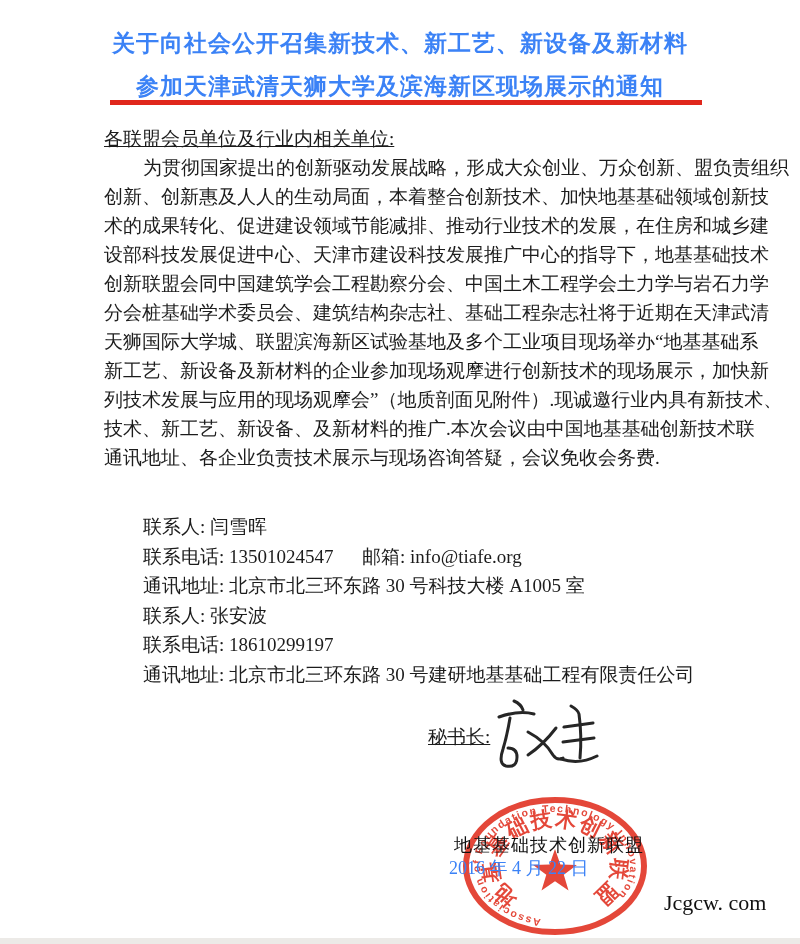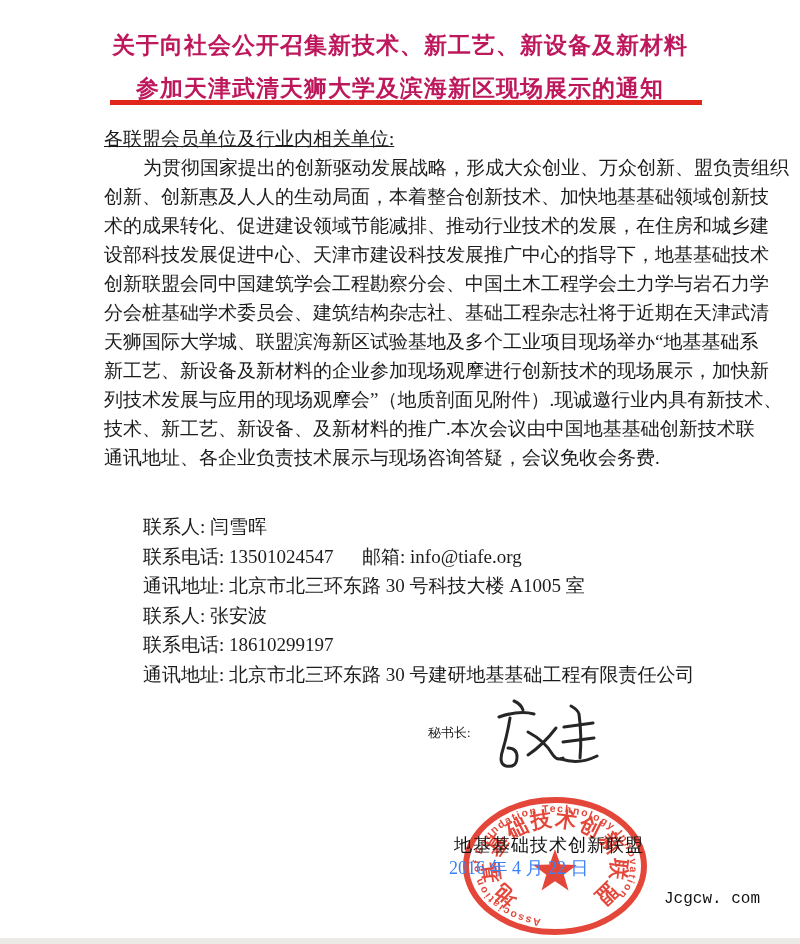--- a/index.html
+++ b/index.html
@@ -5,23 +5,23 @@
   html,body { margin:0; padding:0; background:#ffffff; }
   .page {
     position:relative; width:800px; height:944px; background:#ffffff;
     overflow:hidden; font-family:"Liberation Serif", serif; color:#1c1c1c;
   }
   
   .title-block {
     position:absolute; top:24px; left:0; width:800px; text-align:center;
   }
   .title-line {
-    font-family:Liberation Serif, serif;
+    font-family:Liberation Mono, monospace;
     font-weight:700; font-size:23px; line-height:43px; letter-spacing:1px;
-    color:#be185d; white-space:nowrap;
+    color:#3b82f6; white-space:nowrap;
   }
   .title-underline {
     position:absolute; left:110px; top:100px; width:592px; height:5px;
     background:#e0271c;
   }
   
   .body-block {
     position:absolute; left:104px; top:124px; width:593px;
     font-size:19px; line-height:29px;
   }
@@ -33,38 +33,38 @@
   .body-line.indent { text-indent:39px; }
   .body-line.last { text-align-last:left; }
   
   .contact-block {
     position:absolute; left:143px; top:512px; width:560px;
     font-size:19px; line-height:29.6px;
   }
   .contact-line { white-space:pre; height:29.6px; }
   
   .secretary-label {
-    position:absolute; left:428px; top:724px; font-size:13px; white-space:pre;
+    position:absolute; left:428px; top:724px; font-size:19px; white-space:pre;text-decoration:underline;
   }
   .signature-svg { position:absolute; left:476px; top:694px; }
   
   .stamp-wrap { position:absolute; left:459px; top:794px; width:192px; height:146px; }
   .stamp-svg { position:absolute; left:0; top:0; opacity:.93; }
   .stamp-overlay-org {
     position:absolute; left:-10px; top:39px; width:200px; text-align:center;
     font-size:18px; letter-spacing:1px; color:#111; white-space:nowrap; z-index:3;
   }
   .stamp-overlay-date {
     position:absolute; left:-10px; top:62px; width:200px; text-align:left;
     font-size:18px; color:#3b82f6; white-space:pre; z-index:3;
   }
   
   .watermark {
     position:absolute; left:664px; top:890px;
-    font-family:Liberation Mono, monospace; font-size:16px; color:#111;
+    font-family:Liberation Serif, serif; font-size:22px; color:#111;
     white-space:pre; z-index:4;
   }
   .scan-edge {
     position:absolute; left:0; bottom:0; width:800px; height:6px;
     background:#eceae7;
   }
 </style>
 </head>
 <body>
 

